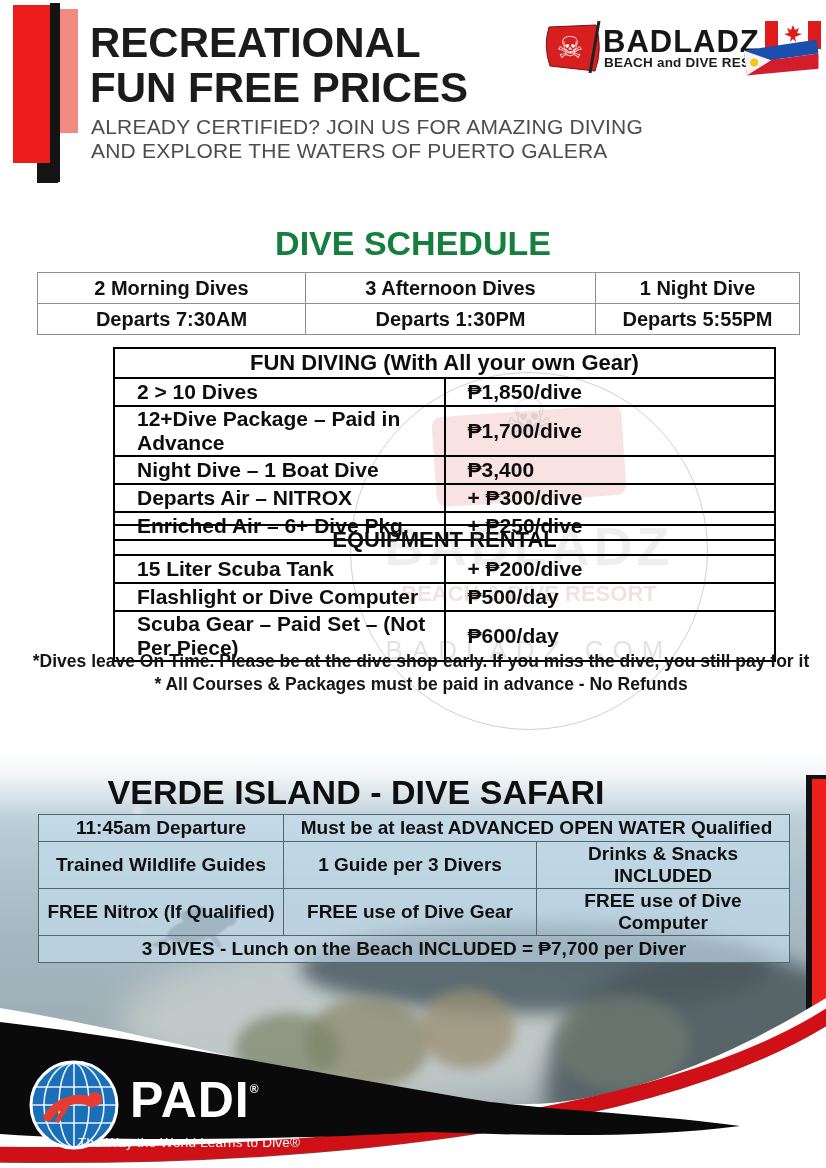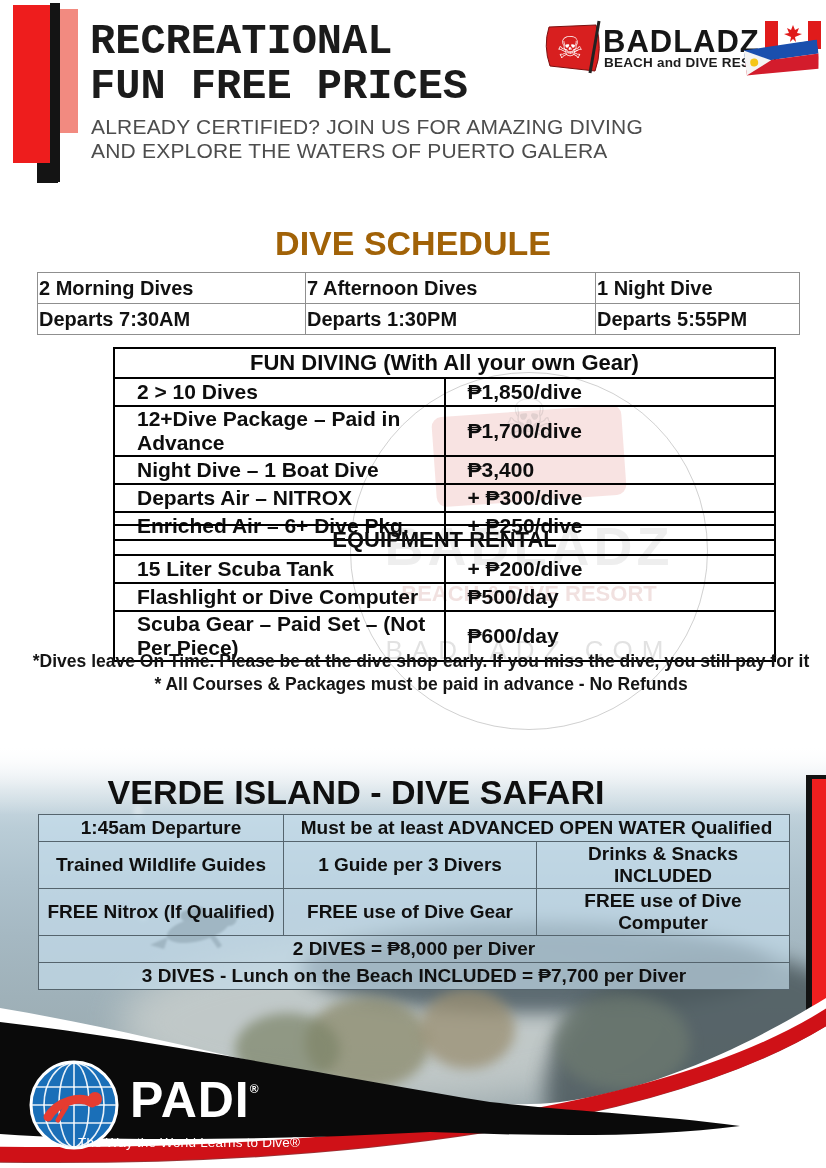--- a/index.html
+++ b/index.html
@@ -1,32 +1,32 @@
 <!DOCTYPE html>
 <html><head>
 <meta charset="utf-8">
 <style>
   html,body{margin:0;padding:0;}
   .page{position:relative;width:826px;height:1168px;background:#fff;overflow:hidden;
         font-family:"Liberation Sans","DejaVu Sans",sans-serif;color:#141414;}
   
   .deco{position:absolute;}
   
-  .title{position:absolute;left:90px;top:20px;font-size:42px;font-weight:bold;line-height:45px;color:#1b1b1b;letter-spacing:0;font-family:Liberation Mono, monospace;}
+  .title{position:absolute;left:90px;top:20px;font-size:42px;font-weight:bold;line-height:45px;color:#1b1b1b;letter-spacing:0;}
   .subtitle{position:absolute;left:91px;top:115px;font-size:21px;line-height:24px;color:#4d4d4d;letter-spacing:.2px;}
   
   .blogo{position:absolute;left:543px;top:20px;width:280px;height:62px;}
   .blogo .word{position:absolute;left:60px;top:4px;font-size:31px;font-weight:bold;letter-spacing:1px;color:#161616;}
   .blogo .tag{position:absolute;left:61px;top:35px;font-size:13.5px;font-weight:bold;color:#1c1c1c;letter-spacing:.2px;}
   
-  .h-sched{position:absolute;left:0;top:224px;width:826px;text-align:center;font-size:34px;font-weight:bold;color:#a16207;}
+  .h-sched{position:absolute;left:0;top:224px;width:826px;text-align:center;font-size:34px;font-weight:bold;color:#15803d;}
   
   table{border-collapse:collapse;table-layout:fixed;}
   .t-sched{position:absolute;left:37px;top:272px;width:753px;background:#fff;}
-  .t-sched td{border:1px solid #8f8f8f;height:28px;text-align:left;font-size:20px;font-weight:bold;color:#111;}
+  .t-sched td{border:1px solid #8f8f8f;height:28px;text-align:center;font-size:20px;font-weight:bold;color:#111;}
   .t-price{position:absolute;left:113px;top:347px;width:663px;z-index:2;}
   .t-price td{border:2px solid #000;font-weight:bold;color:#0d0d0d;padding:0 0 0 22px;height:26px;font-size:21px;}
   .t-price .hd{ text-align:center;font-size:22px;height:28px;padding:0;}
   .t-price .price{width:168px;}
   .t-equip{top:524px;}
   .notes{position:absolute;left:8px;top:650px;width:826px;text-align:center;font-size:17.5px;font-weight:bold;line-height:23px;color:#151515;z-index:2;}
   
   .wm{position:absolute;left:350px;top:372px;width:356px;height:356px;border:1px solid rgba(120,120,120,.35);border-radius:50%;z-index:0;overflow:hidden;text-align:center;}
   .wm .flag{position:absolute;left:83px;top:38px;width:190px;height:90px;background:rgba(205,60,50,.14);border-radius:10px;transform:rotate(-4deg);}
   .wm .skull{position:absolute;left:0;top:14px;width:100%;font-size:56px;color:rgba(120,120,120,.18);}
@@ -96,21 +96,21 @@
     <div class="brand">BADLADZ</div>
     <div class="sub">BEACH &amp; DIVE RESORT</div>
     <div class="site">BADLADZ.COM</div>
   </div>
 
   <div class="h-sched">DIVE SCHEDULE</div>
   <table class="t-sched">
     <tbody>
         <tr>
       <td style="width:265px">2 Morning Dives</td>
-      <td style="width:287px">7 Afternoon Dives</td>
+      <td style="width:287px">3 Afternoon Dives</td>
       <td style="width:201px">1 Night Dive</td>
     </tr>
     <tr>
       <td>Departs 7:30AM</td>
       <td>Departs 1:30PM</td>
       <td>Departs 5:55PM</td>
     </tr>
   </tbody>
     </table>
 
@@ -184,35 +184,32 @@
       <rect x="40" y="24" width="26" height="10" rx="5" fill="#26343b" transform="rotate(-14 53 29)"></rect>
       <path d="M28,52 L10,60 L24,64 Z" fill="#2f3f47"></path>
       <line x1="70" y1="48" x2="80" y2="62" stroke="#2f3f47" stroke-width="5"></line>
     </svg>
     <div style="position:absolute;left:0;top:0;width:100%;height:70px;background:linear-gradient(180deg,#ffffff 0%,rgba(255,255,255,0) 100%);"></div>
 
     <div class="h-verde">VERDE ISLAND - DIVE SAFARI</div>
     <table class="t-safari">
       <tbody>
           <tr>
-        <td style="width:242px">1:45am Departure</td>
+        <td style="width:242px">11:45am Departure</td>
         <td colspan="2">Must be at least ADVANCED OPEN WATER Qualified</td>
       </tr>
       <tr>
         <td>Trained Wildlife Guides</td>
         <td style="width:242px">1 Guide per 3 Divers</td>
         <td style="width:268px">Drinks &amp; Snacks INCLUDED</td>
       </tr>
       <tr>
         <td>FREE Nitrox (If Qualified)</td>
         <td>FREE use of Dive Gear</td>
         <td>FREE use of Dive Computer</td>
-      </tr>
-      <tr>
-        <td colspan="3">2 DIVES = ₱8,000 per Diver</td>
       </tr>
       <tr>
         <td colspan="3">3 DIVES - Lunch on the Beach INCLUDED = ₱7,700 per Diver</td>
       </tr>
     </tbody>
       </table>
 
     <svg class="swoosh" viewBox="0 0 826 178" preserveAspectRatio="none">
       <path d="M0,18 C220,55 430,128 560,112 C670,98 770,42 826,8 L826,178 L0,178 Z" fill="#ffffff"></path>
       <path d="M-15,171 C330,177 680,137 845,22" stroke="#8a0e12" stroke-width="3" fill="none" opacity=".85"></path>

